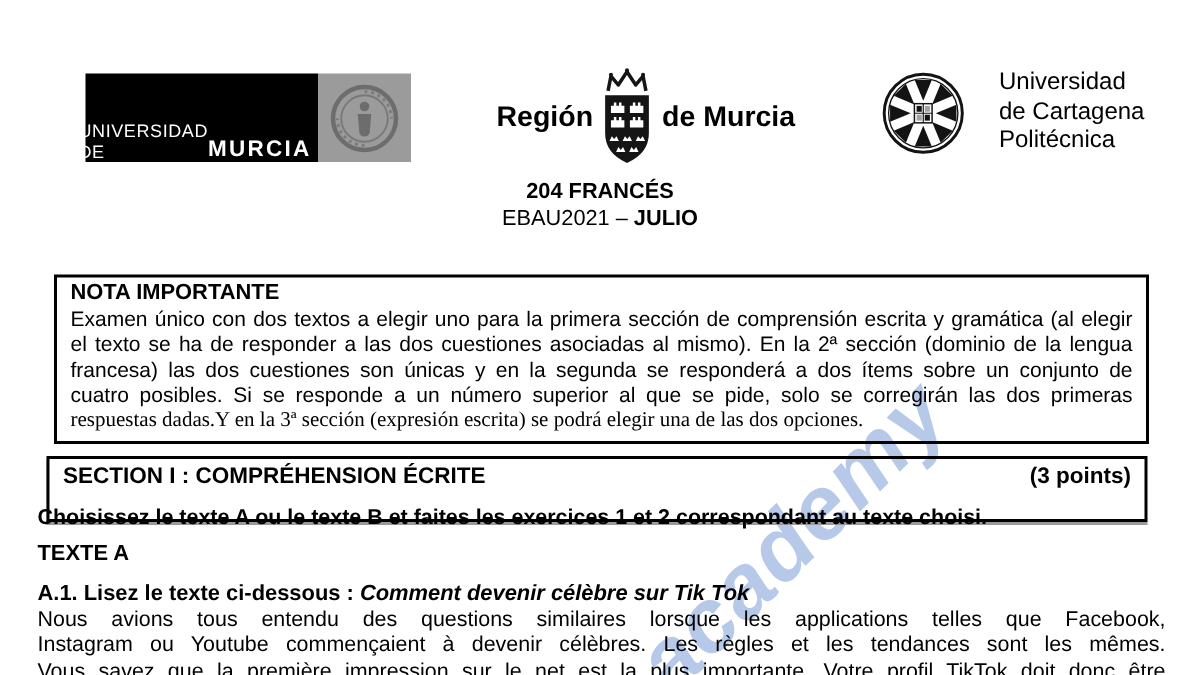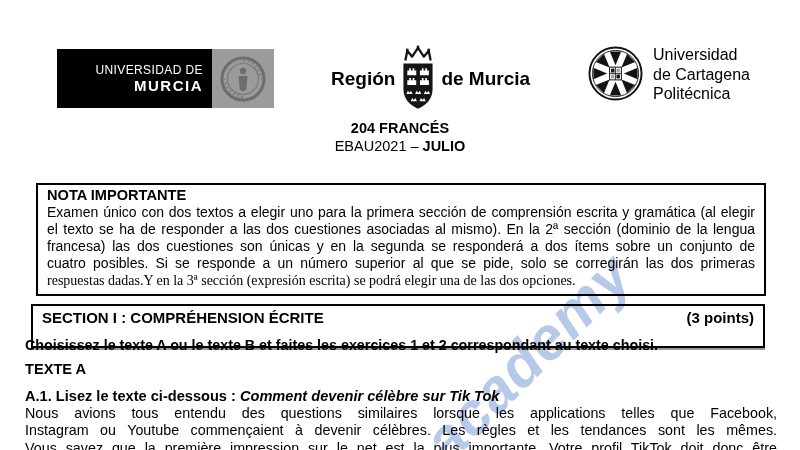--- a/index.html
+++ b/index.html
@@ -8,28 +8,28 @@
     font-family:"Liberation Sans",sans-serif;color:#000;
   }
   
   .watermark{
     position:absolute;left:368px;top:327px;width:320px;height:62px;line-height:62px;
     text-align:center;font-size:60px;font-weight:bold;font-style:italic;
     color:#b7c9e8;transform:rotate(-45deg);z-index:0;letter-spacing:1px;
   }
   
   .um-logo{position:absolute;left:57px;top:49px;display:flex;z-index:1;}
-  .um-black{width:155px;height:59px;background:#000;color:#fff;display:flex;flex-direction:column;
+  .um-black{width:155px;height:59px;background:#000;color:#fff;display:flex;flex-direction:row;
     justify-content:center;align-items:flex-end;padding-right:9px;box-sizing:border-box;}
   .um-l1{font-size:12px;letter-spacing:.4px;}
   .um-l2{font-size:15px;font-weight:bold;letter-spacing:1.5px;}
   .um-gray{width:62px;height:59px;background:#9b9b9b;display:flex;align-items:center;justify-content:center;}
   .region-logo{position:absolute;left:331px;top:44px;display:flex;align-items:center;gap:1px;z-index:1;
     font-weight:bold;font-size:19px;}
-  .upct-logo{position:absolute;left:587px;top:45px;display:flex;align-items:flex-start;gap:9px;z-index:1;}
+  .upct-logo{position:absolute;left:587px;top:45px;display:flex;align-items:flex-end;gap:22px;z-index:1;}
   .upct-text{font-size:16px;line-height:19.5px;}
   
   .title-block{position:absolute;left:0;top:120px;width:100%;text-align:center;
     font-size:14.5px;line-height:17.6px;z-index:1;}
   .bold{font-weight:bold;}
   
   .nota-box{position:absolute;left:36px;top:183px;width:730px;box-sizing:border-box;
     border:2px solid #000;padding:2px 9px 5px 9px;font-size:14px;line-height:17px;z-index:1;}
   .nota-heading{font-weight:bold;font-size:14.6px;}
   .jline{text-align:justify;text-align-last:justify;}

